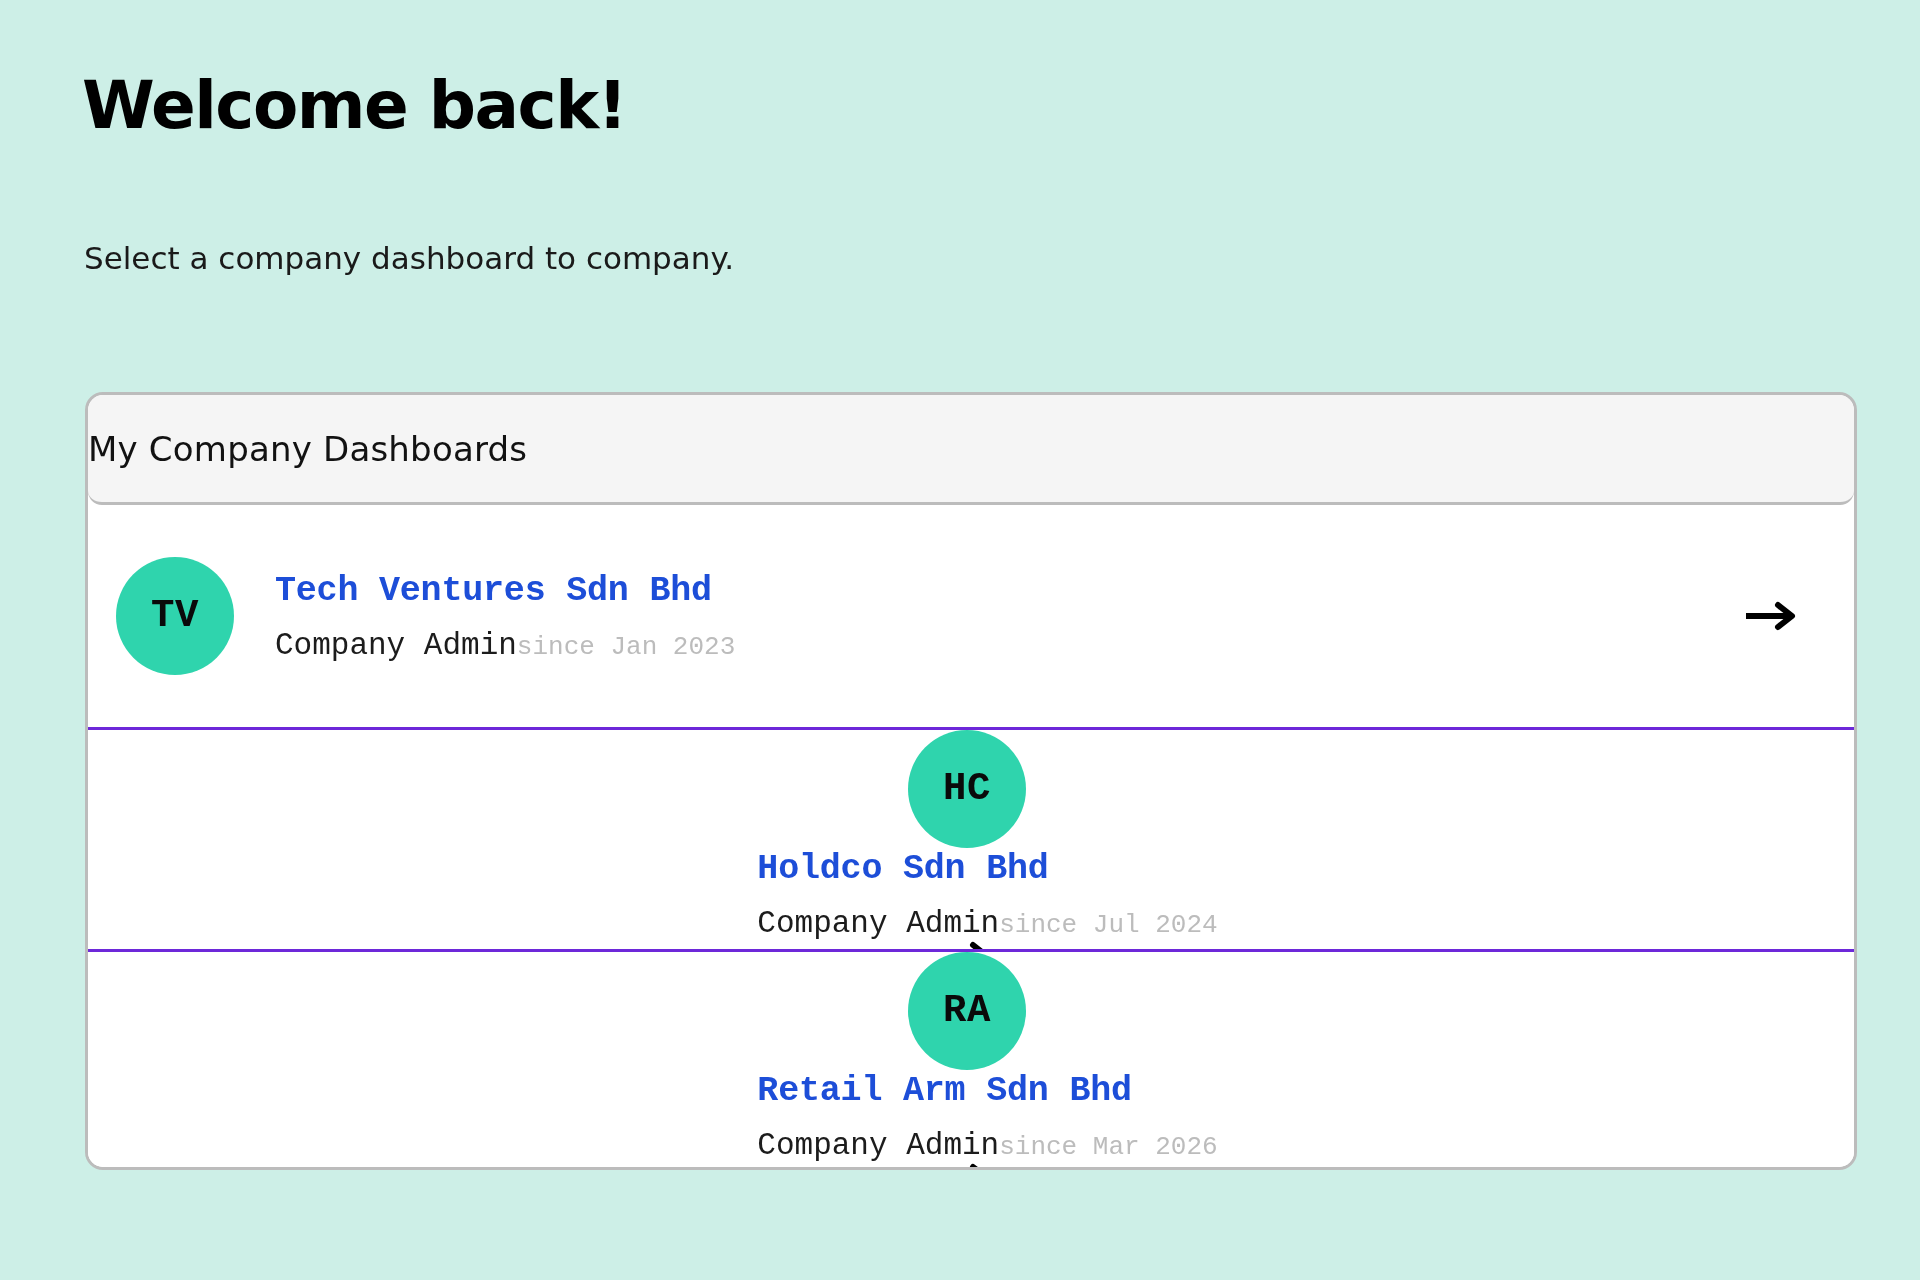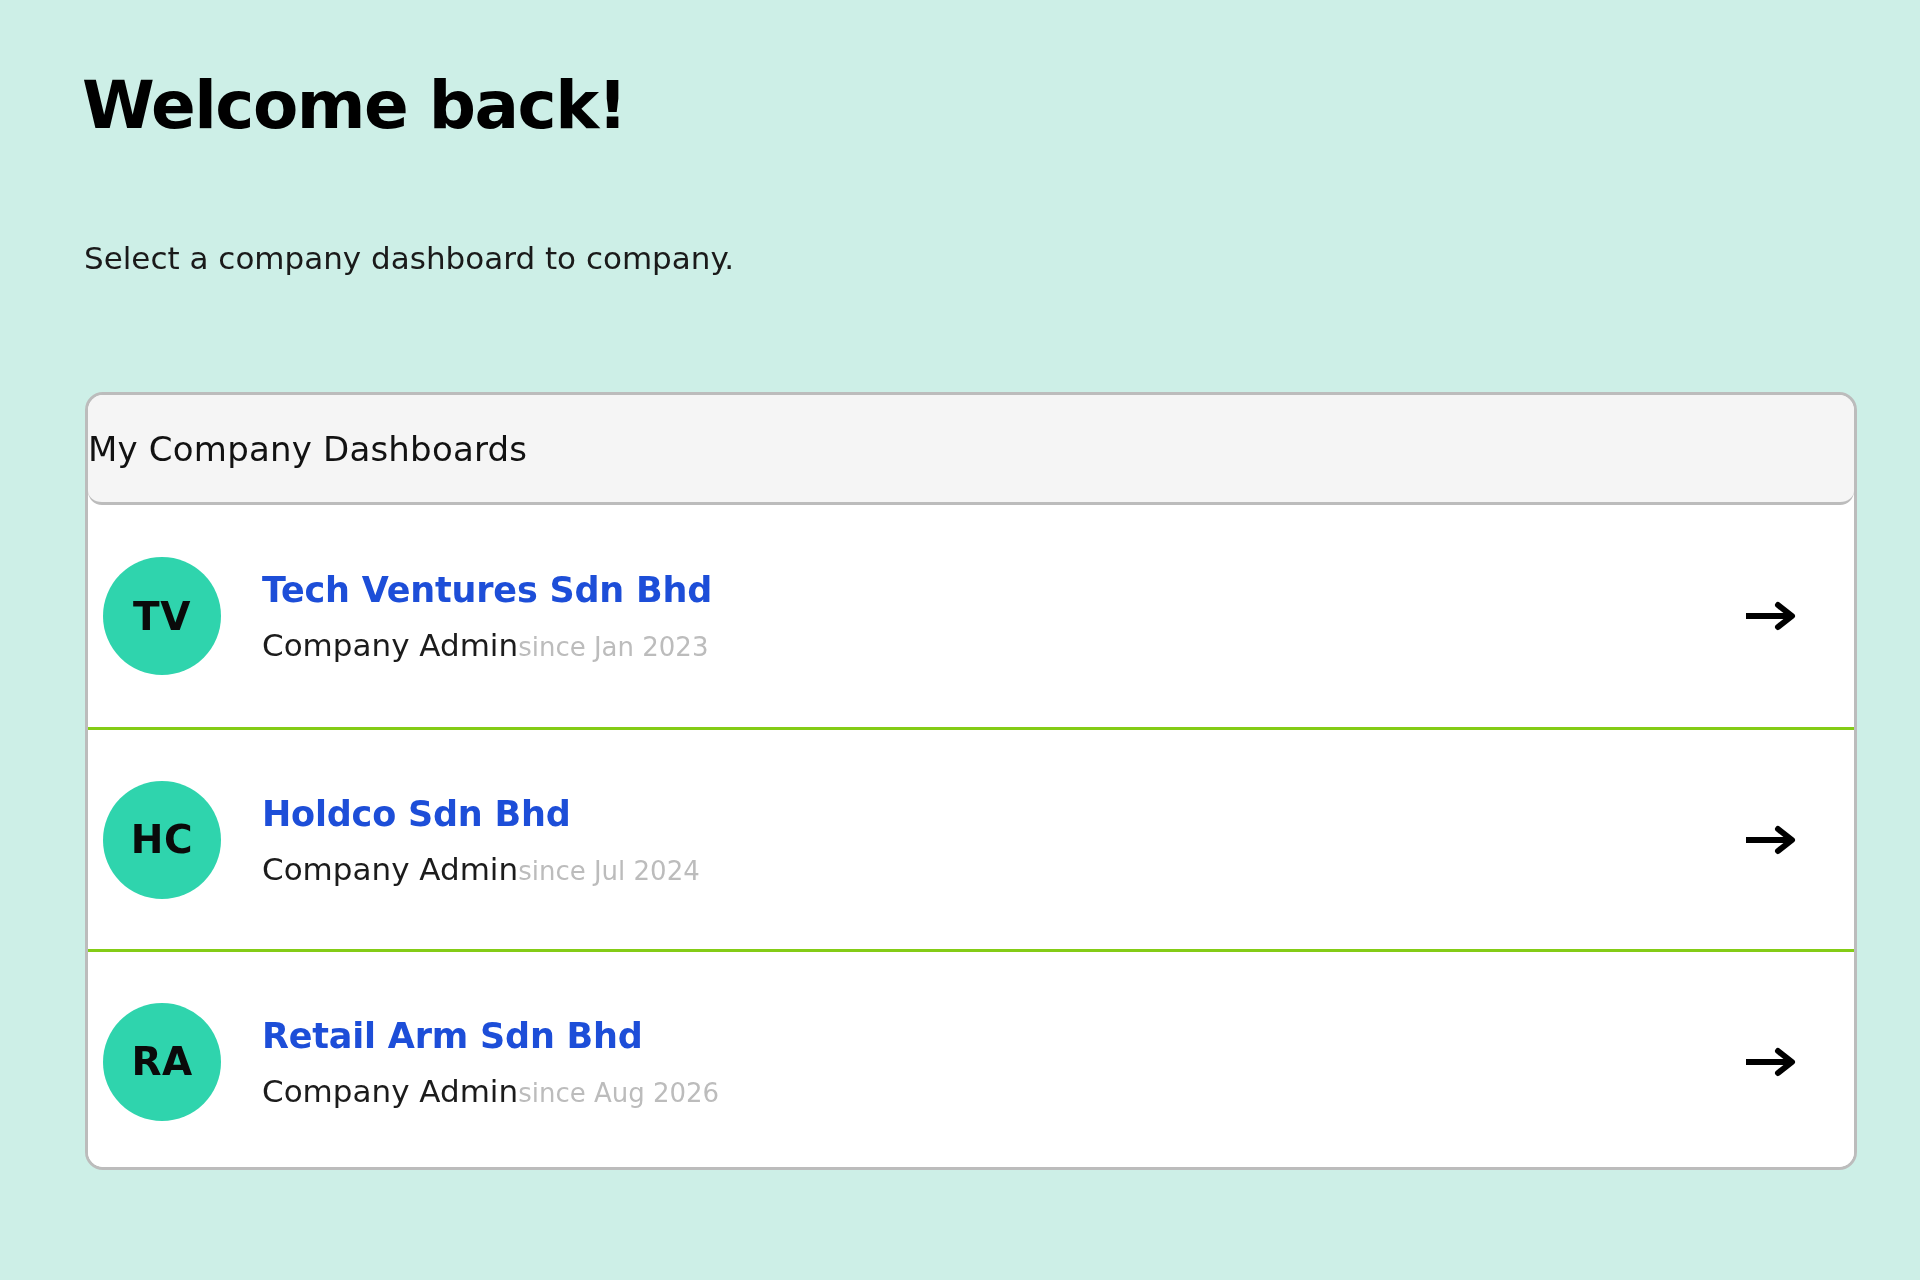--- a/index.html
+++ b/index.html
@@ -79,28 +79,30 @@
   
   .rows {
     display: block;
   }
 
   .company-row {
     position: relative;
     display: flex;
     align-items: center;
     height: 222px;
-    padding-left: 15px;
+    padding-left: 28px;
     padding-right: 36px;
     background: #ffffff;
     cursor: pointer;
+    font-family: Liberation Mono, monospace;
   }
 
   .company-row + .company-row {
-    border-top: 3px solid #84cc16;
+    border-top: 3px solid #6d28d9;
+    flex-direction: column;
   }
 
   .avatar {
     flex: 0 0 auto;
     width: 118px;
     height: 118px;
     border-radius: 50%;
     background: #2fd4ad;
     display: flex;
     align-items: center;
@@ -208,21 +210,21 @@
           </svg>
         </div>
       </div>
 
       <div class="company-row">
         <div class="avatar">RA</div>
         <div class="row-body">
           <div class="company-name">Retail Arm Sdn Bhd</div>
           <div class="meta-line">
             <span class="role-label">Company Admin</span>
-            <span class="since-label">since Aug 2026</span>
+            <span class="since-label">since Mar 2026</span>
           </div>
         </div>
         <div class="row-arrow">
           <svg width="56" height="30" viewBox="0 0 56 30" aria-hidden="true">
             <path d="M2 15 H44" stroke="currentColor" stroke-width="6" stroke-linecap="butt"></path>
             <path d="M34 4 L48 15 L34 26" fill="none" stroke="currentColor" stroke-width="6" stroke-linecap="round" stroke-linejoin="round"></path>
           </svg>
         </div>
       </div>
 

